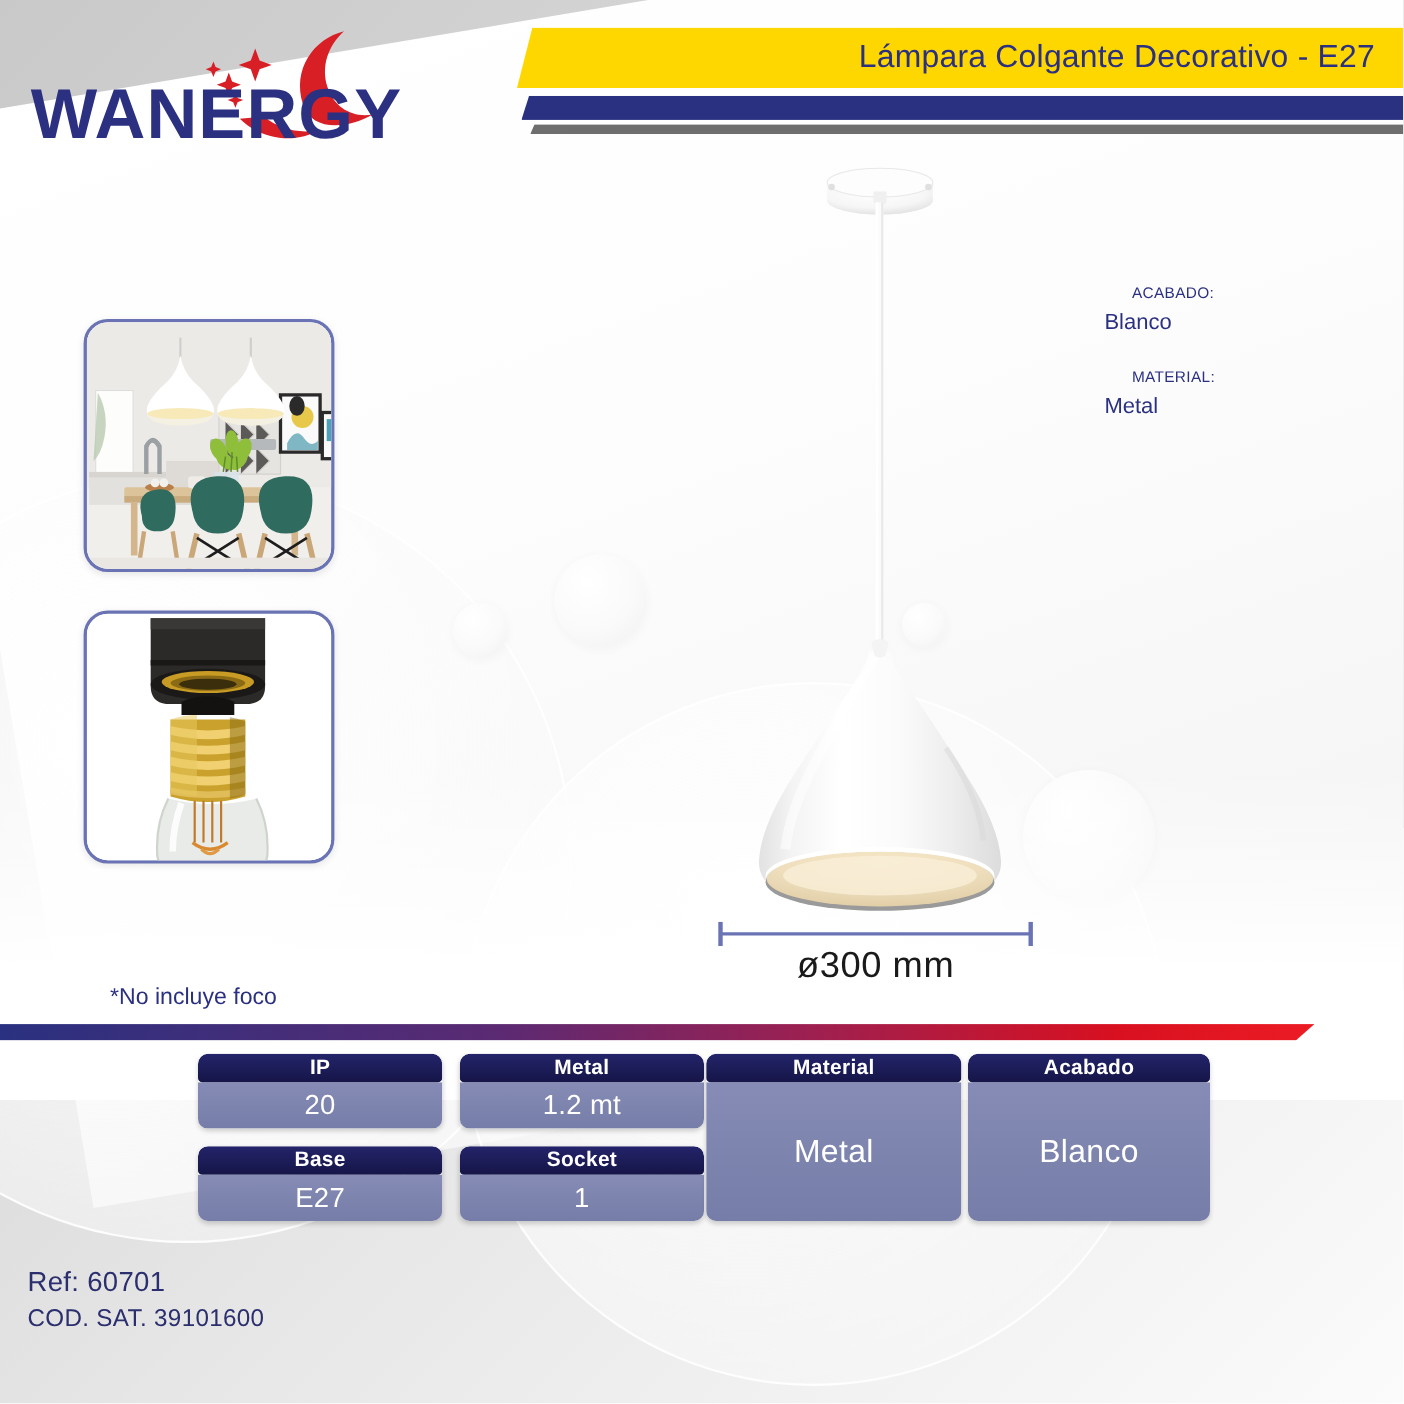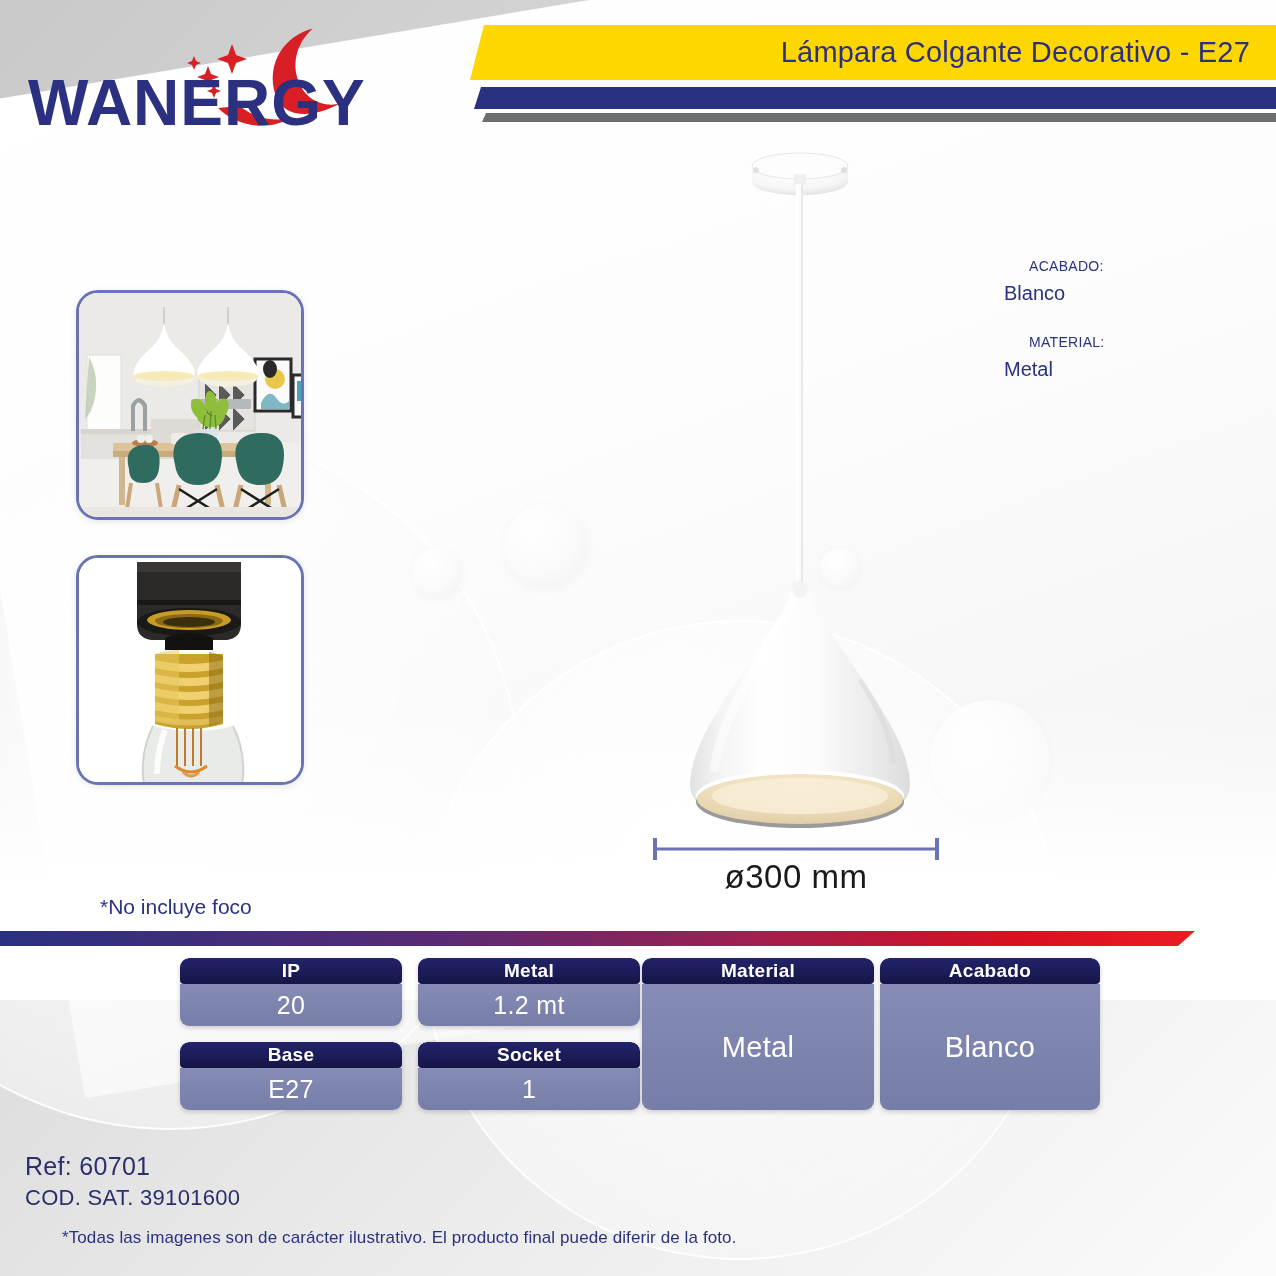--- a/index.html
+++ b/index.html
@@ -415,15 +415,14 @@
   </div>
 
   <div class="footer">
     <div class="ref-block">
       <div class="ref-1">Ref: 60701</div>
       <div class="ref-3">COD. SAT. 39101600</div>
     </div>
 
   </div>
 
-  <div class="disclaimer">*Todas las imagenes son de carácter ilustrativo. El producto final puede diferir de la foto.</div>
 
 </div>
 
 </body></html>

